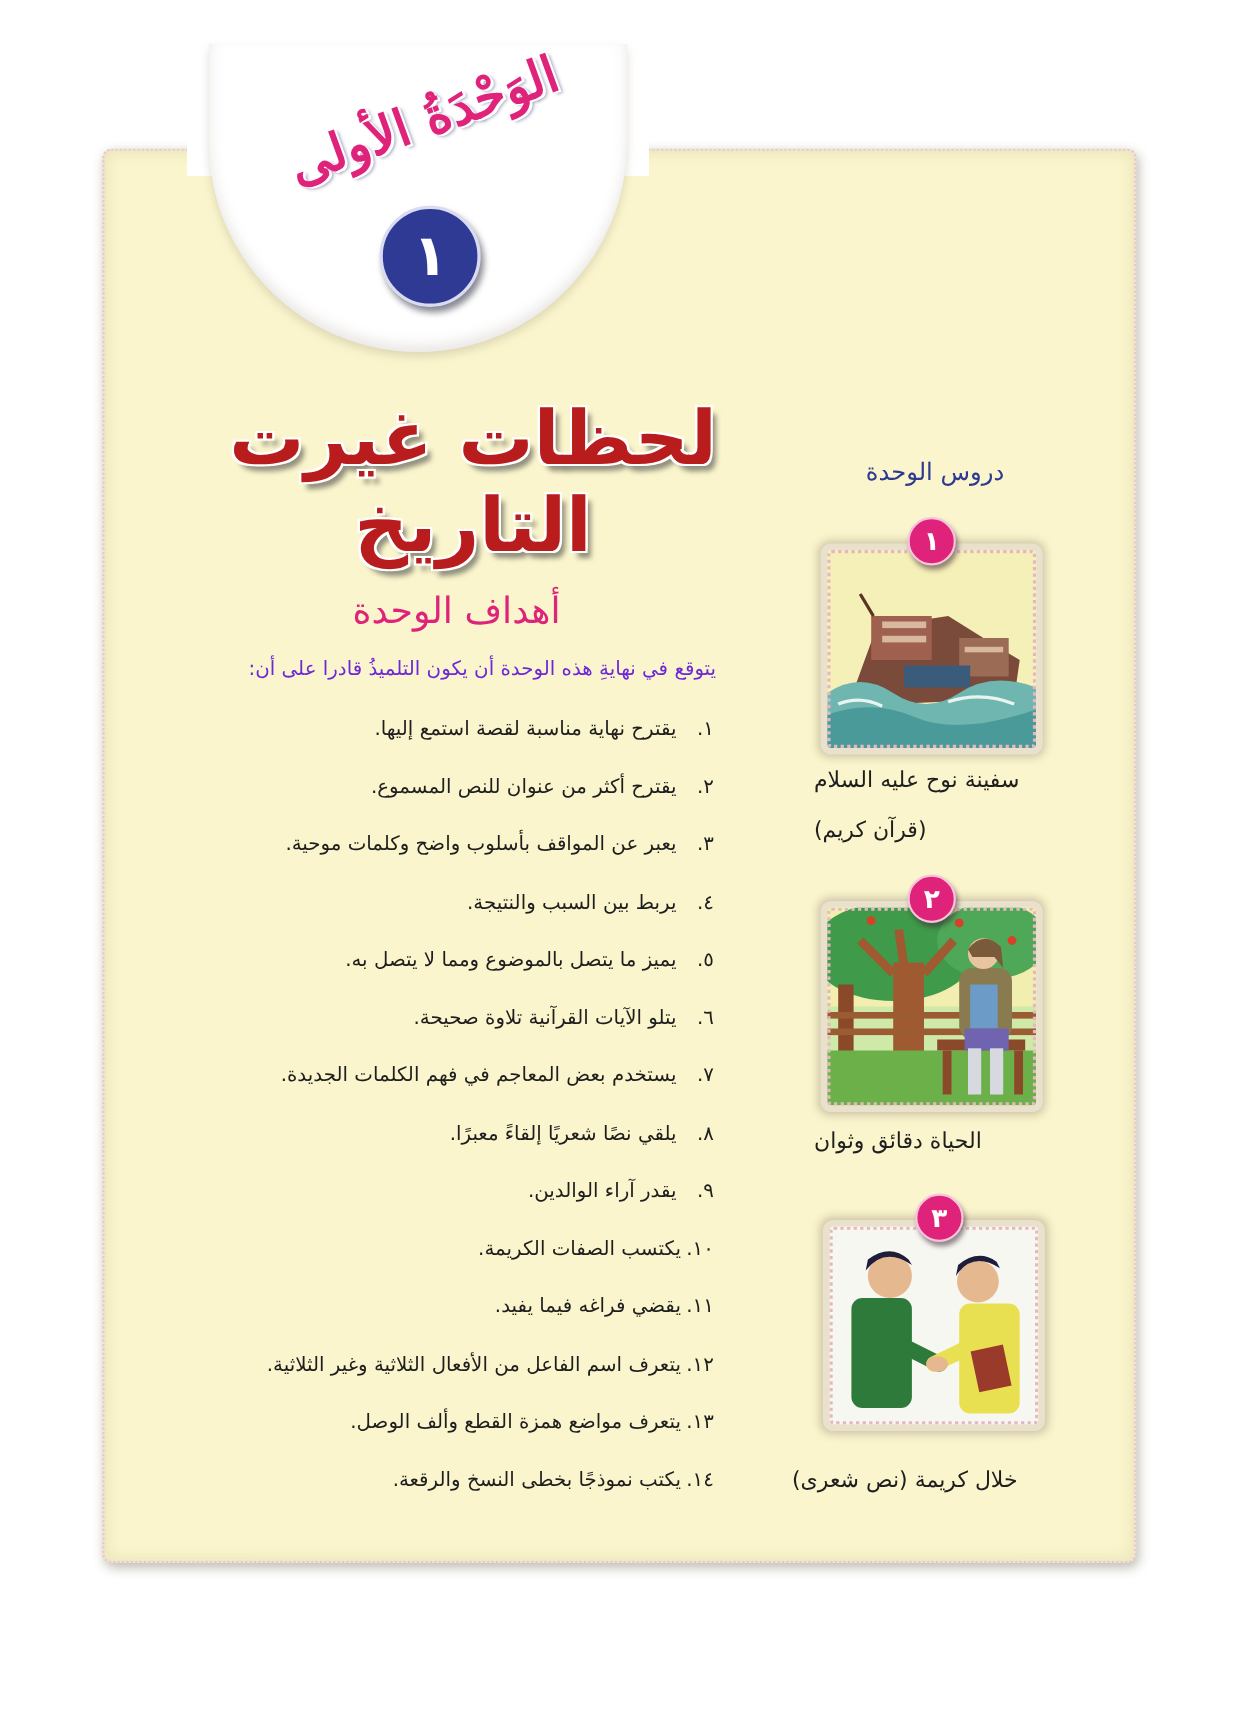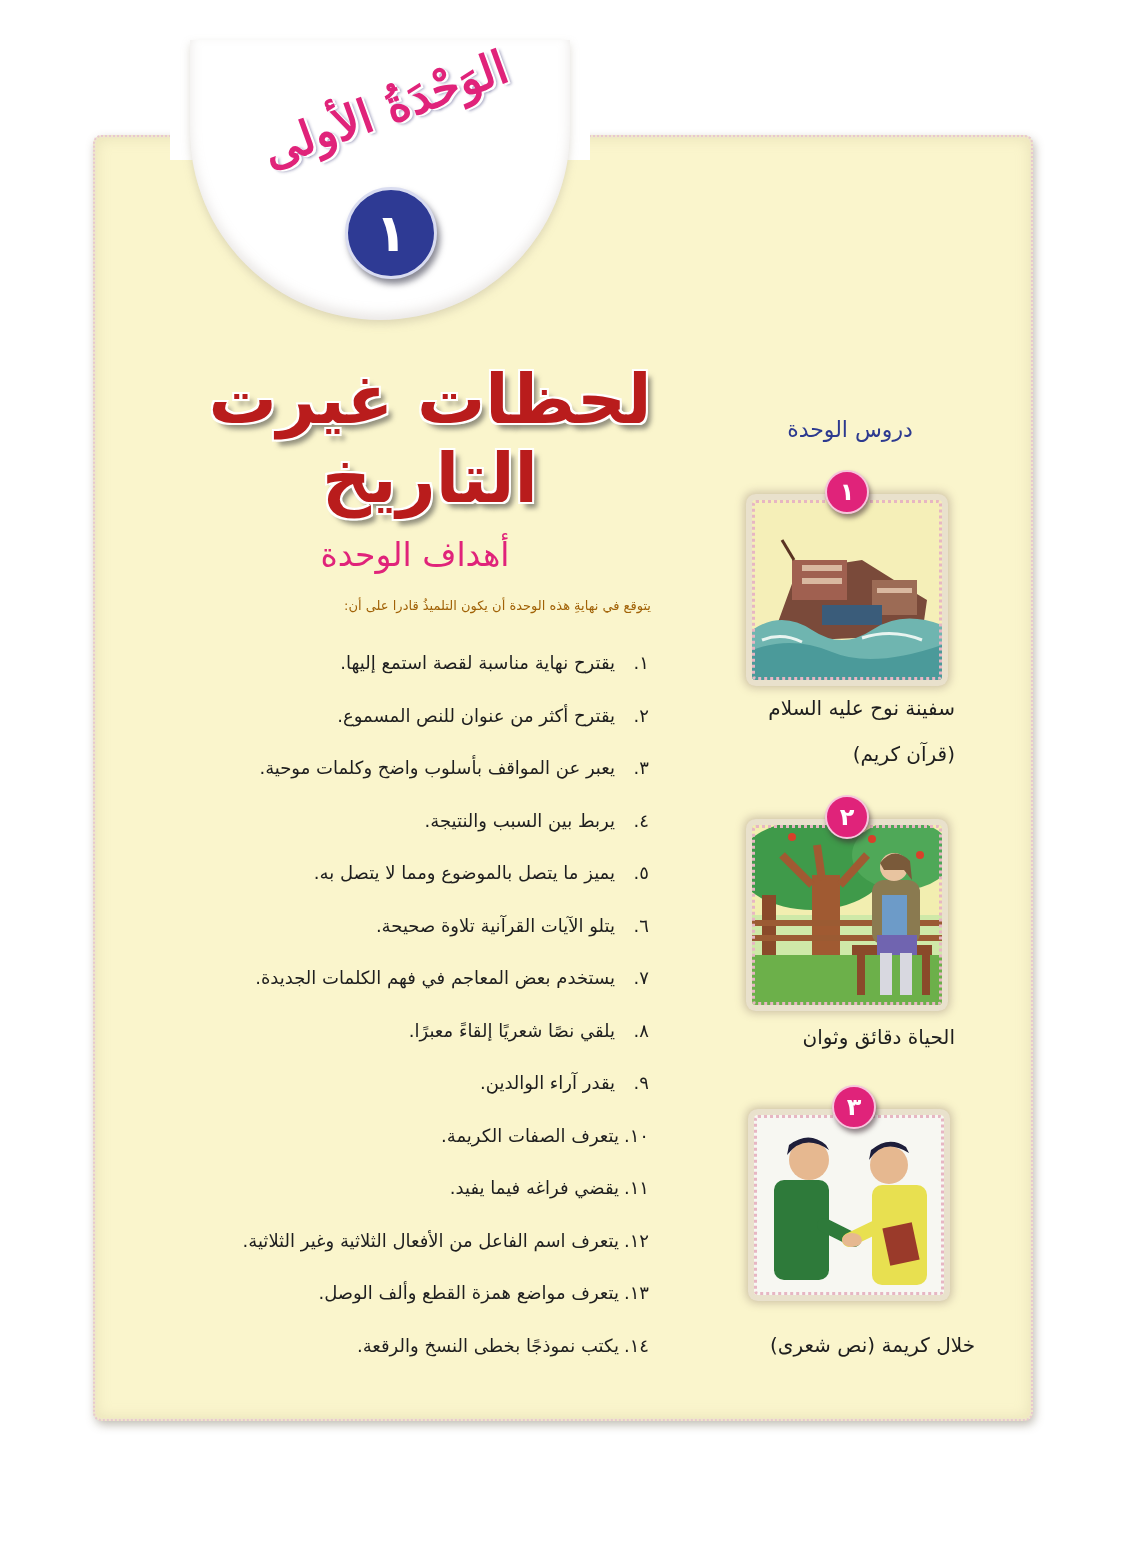--- a/index.html
+++ b/index.html
@@ -110,22 +110,22 @@
     text-align: center;
     direction: rtl;
     color: #e0237a;
     font-size: 33px;
   }
   .goals-intro {
     position: absolute;
     right: 482px;
     top: 598px;
     direction: rtl;
-    color: #a16207;
-    font-size: 13px;
+    color: #6d28d9;
+    font-size: 18px;
     white-space: nowrap;
     margin-left: 32px;
   }
   .goals-list {
     position: absolute;
     right: 484px;
     top: 648px;
     margin: 0;
     padding: 0;
     list-style: none;
@@ -193,21 +193,21 @@
     display: flex;
     align-items: center;
     justify-content: center;
     box-shadow: 2px 4px 5px rgba(60,40,50,0.55);
     z-index: 3;
     line-height: 1;
   }
   .lesson-caption {
     position: absolute;
     direction: rtl;
-    text-align: right;
+    text-align: left;
     color: #1e1e1e;
     font-size: 20px;
     white-space: nowrap;
   }
   svg { display: block; }
 </style>
 </head>
 <body>
 
 <div class="page">
@@ -258,21 +258,21 @@
     <li class="goal-item">
         <span class="goal-num">٨.</span>
         <span class="goal-text">يلقي نصًا شعريًا إلقاءً معبرًا.</span>
       </li>
     <li class="goal-item">
         <span class="goal-num">٩.</span>
         <span class="goal-text">يقدر آراء الوالدين.</span>
       </li>
     <li class="goal-item">
         <span class="goal-num wide">١٠.</span>
-        <span class="goal-text">يتعرف الصفات الكريمة.</span>
+        <span class="goal-text">يكتسب الصفات الكريمة.</span>
       </li>
     <li class="goal-item">
         <span class="goal-num wide">١١.</span>
         <span class="goal-text">يقضي فراغه فيما يفيد.</span>
       </li>
     <li class="goal-item">
         <span class="goal-num wide">١٢.</span>
         <span class="goal-text">يتعرف اسم الفاعل من الأفعال الثلاثية وغير الثلاثية.</span>
       </li>
     <li class="goal-item">

